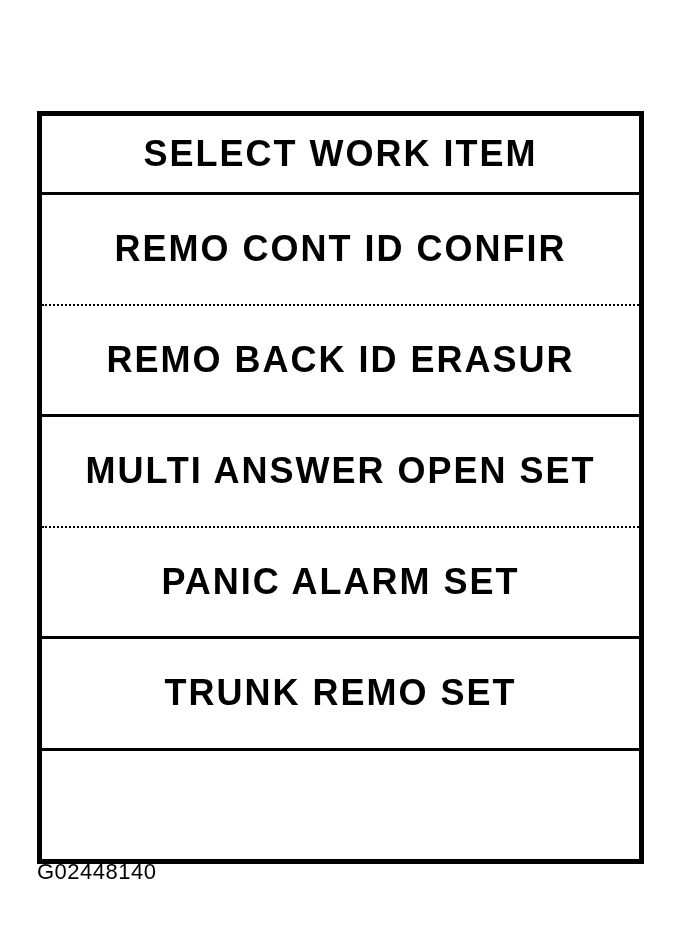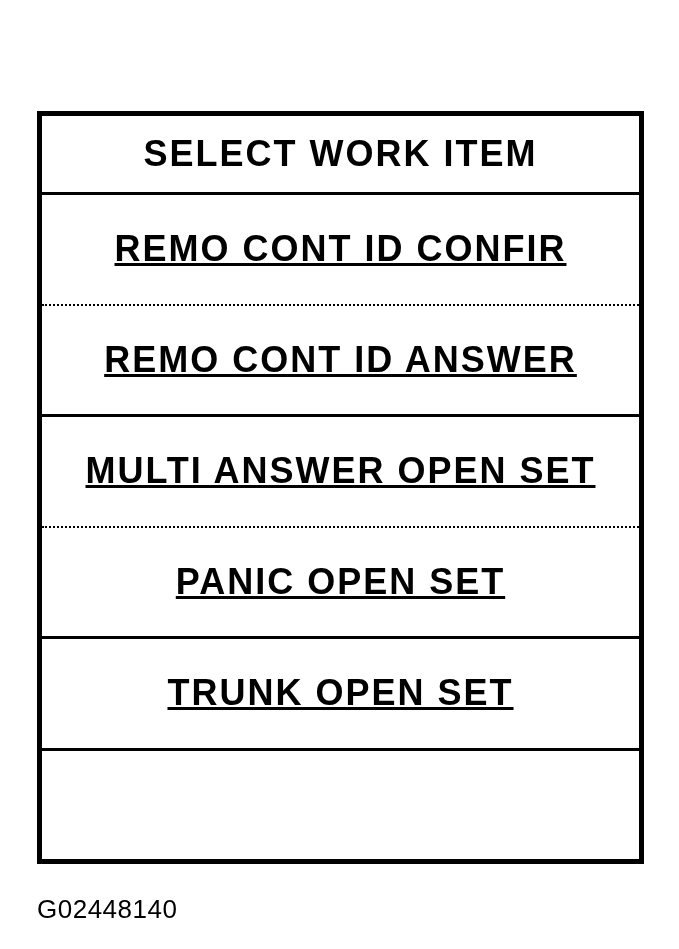--- a/index.html
+++ b/index.html
@@ -37,33 +37,32 @@
     letter-spacing: 2px;
     white-space: nowrap;
     overflow: hidden;
   }
   .row-title {
     flex: none;
     height: 76px;
   }
   .row-item {
     flex: 1 1 0;
-    text-decoration: underline;
   }
   .bt-solid {
     border-top: 3px solid #000000;
   }
   .bt-dotted {
     border-top: 2px dotted #000000;
   }
   .figure-caption {
     position: absolute;
     left: 37px;
-    top: 860px;
-    font-size: 26px;
+    top: 825px;
+    font-size: 22px;
     font-weight: normal;
     letter-spacing: 0.5px;
     line-height: 1;
   }
 </style>
 </head>
 <body>
 
 <div class="canvas">
 
@@ -71,34 +70,34 @@
 
     <div class="row row-title">
       <span>SELECT WORK ITEM</span>
     </div>
 
     <div class="row row-item bt-solid">
       <span>REMO CONT ID CONFIR</span>
     </div>
 
     <div class="row row-item bt-dotted">
-      <span>REMO CONT ID ANSWER</span>
+      <span>REMO BACK ID ERASUR</span>
     </div>
 
     <div class="row row-item bt-solid">
       <span>MULTI ANSWER OPEN SET</span>
     </div>
 
 
     <div class="row row-item bt-dotted">
-      <span>PANIC OPEN SET</span>
+      <span>PANIC ALARM SET</span>
     </div>
 
     <div class="row row-item bt-solid">
-      <span>TRUNK OPEN SET</span>
+      <span>TRUNK REMO SET</span>
     </div>
 
     <div class="row row-item bt-solid">
       <span></span>
     </div>
 
   </div>
 
   <div class="figure-caption">G02448140</div>
 

